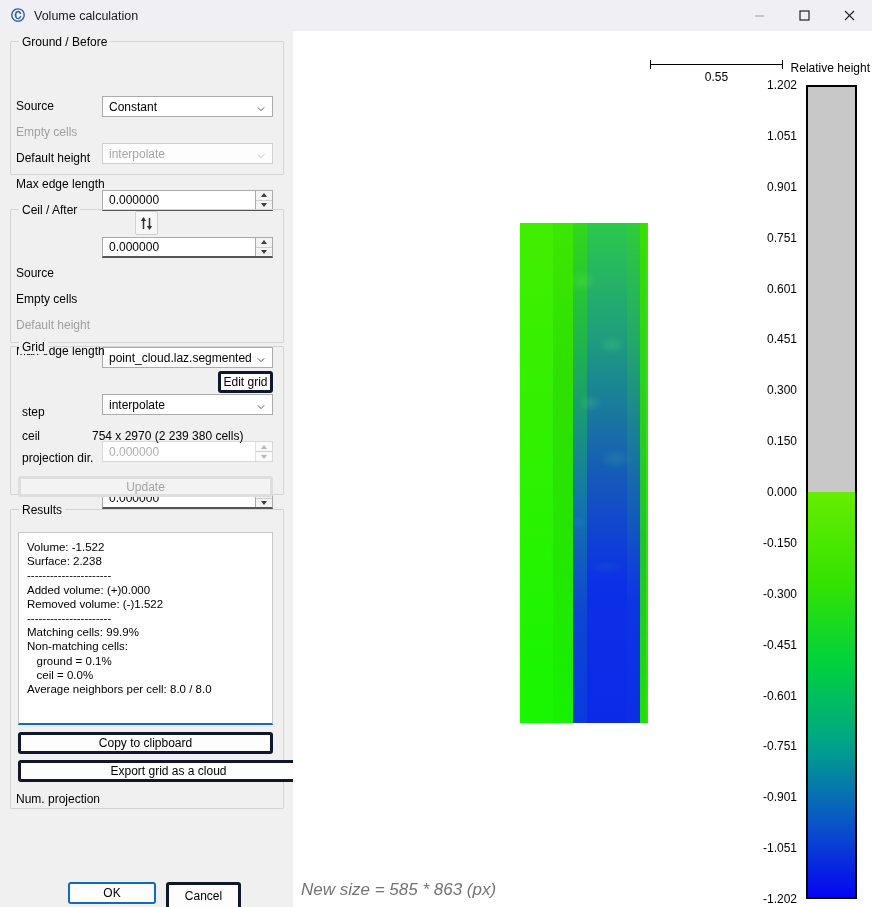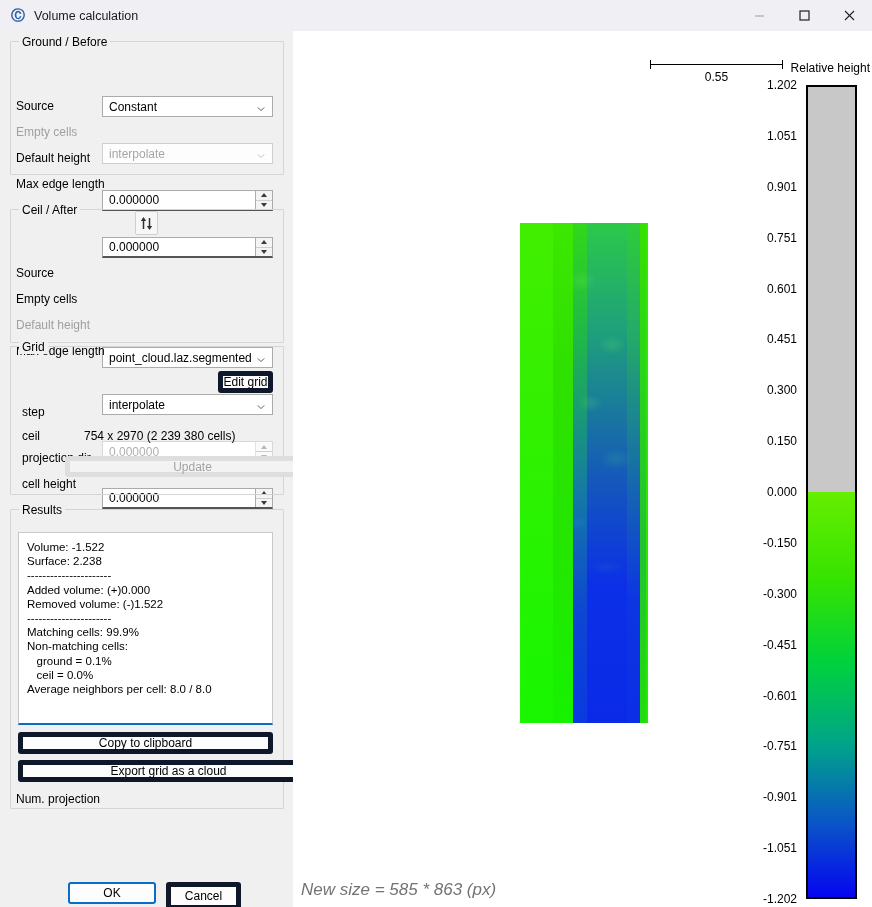--- a/index.html
+++ b/index.html
@@ -143,21 +143,21 @@
     width: 21px; height: 22px;
     border: 1px solid #cfcfcf;
     background: #f7f7f7;
     display: flex; align-items: center; justify-content: center;
     border-radius: 2px;
   }
 
   
   .pbtn {
     box-sizing: border-box;
-    border: 5px solid #0f172a;
+    border: 3px solid #0f172a;
     background: #fdfdfd;
     border-radius: 3px;
     display: flex; align-items: center; justify-content: center;
     font-size: 12px;
     color: #000;
     height: 22px;
   }
   .pbtn.dis { color: #a3a3a3; background: #f3f3f3; border-color: #dedede; }
   .pbtn.default {
     border: 2px solid #0a6cc4;
@@ -415,21 +415,21 @@
         </span>
     </span>
   </div>
   <div class="pbtn" style="position:absolute; left:218px; top:340px; width:55px;">
     <span>Edit grid</span>
   </div>
 
   <div class="row" style="left:22px; top:398px;">
       <span class="lbl">ceil</span>
     </div>
-  <div class="row" style="left:84px; top:398px;align-items:center;">
+  <div class="row" style="left:92px; top:398px;align-items:center;">
       <span class="lbl">754 x 2970 (2 239 380 cells)</span>
     </div>
 
   <div class="row" style="left:22px; top:420px;">
       <span class="lbl">projection dir.</span>
     </div>
   <div class="combo" style="left:92px; top:417px; width:181px;">
     <span>Z</span>
     <svg class="chev" viewBox="0 0 10 10">
         <polyline points="1,3 5,7 9,3" fill="none" stroke="#555" stroke-width="1.2"></polyline>
@@ -439,21 +439,21 @@
   <div class="row" style="left:22px; top:446px;">
       <span class="lbl">cell height</span>
     </div>
   <div class="combo" style="left:92px; top:442px; width:181px;">
     <span>average height</span>
     <svg class="chev" viewBox="0 0 10 10">
         <polyline points="1,3 5,7 9,3" fill="none" stroke="#555" stroke-width="1.2"></polyline>
       </svg>
   </div>
 
-  <div class="pbtn dis" style="position:absolute; left:18px; top:425px; width:255px; height:21px;margin-left:47px;">
+  <div class="pbtn dis" style="position:absolute; left:18px; top:445px; width:255px; height:21px;">
     <span>Update</span>
   </div>
 
   <div class="groupbox" style="left:10px; top:478px; width:272px; height:298px;">
     <div class="gb-title">Results</div>
   </div>
   <div class="results-box" style="left:18px; top:501px; width:255px; height:193px;">Volume: -1.522
 Surface: 2.238
 ----------------------
 Added volume: (+)0.000

